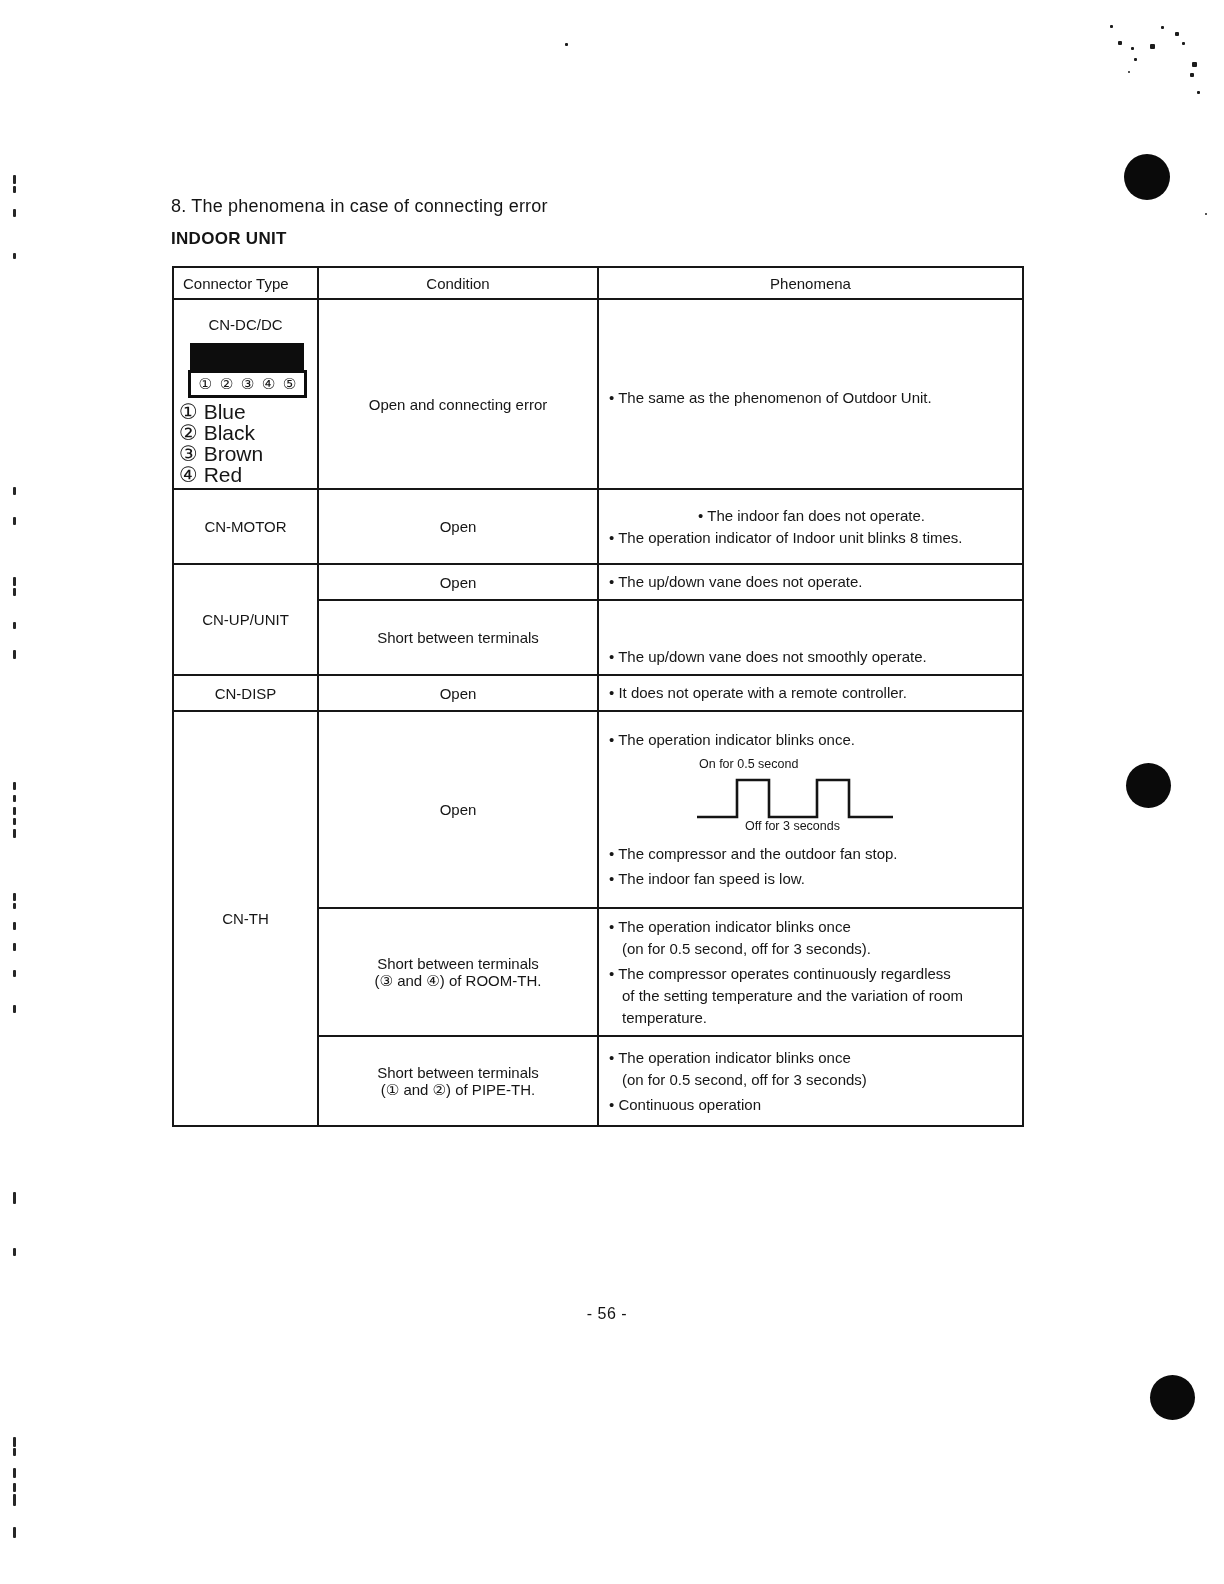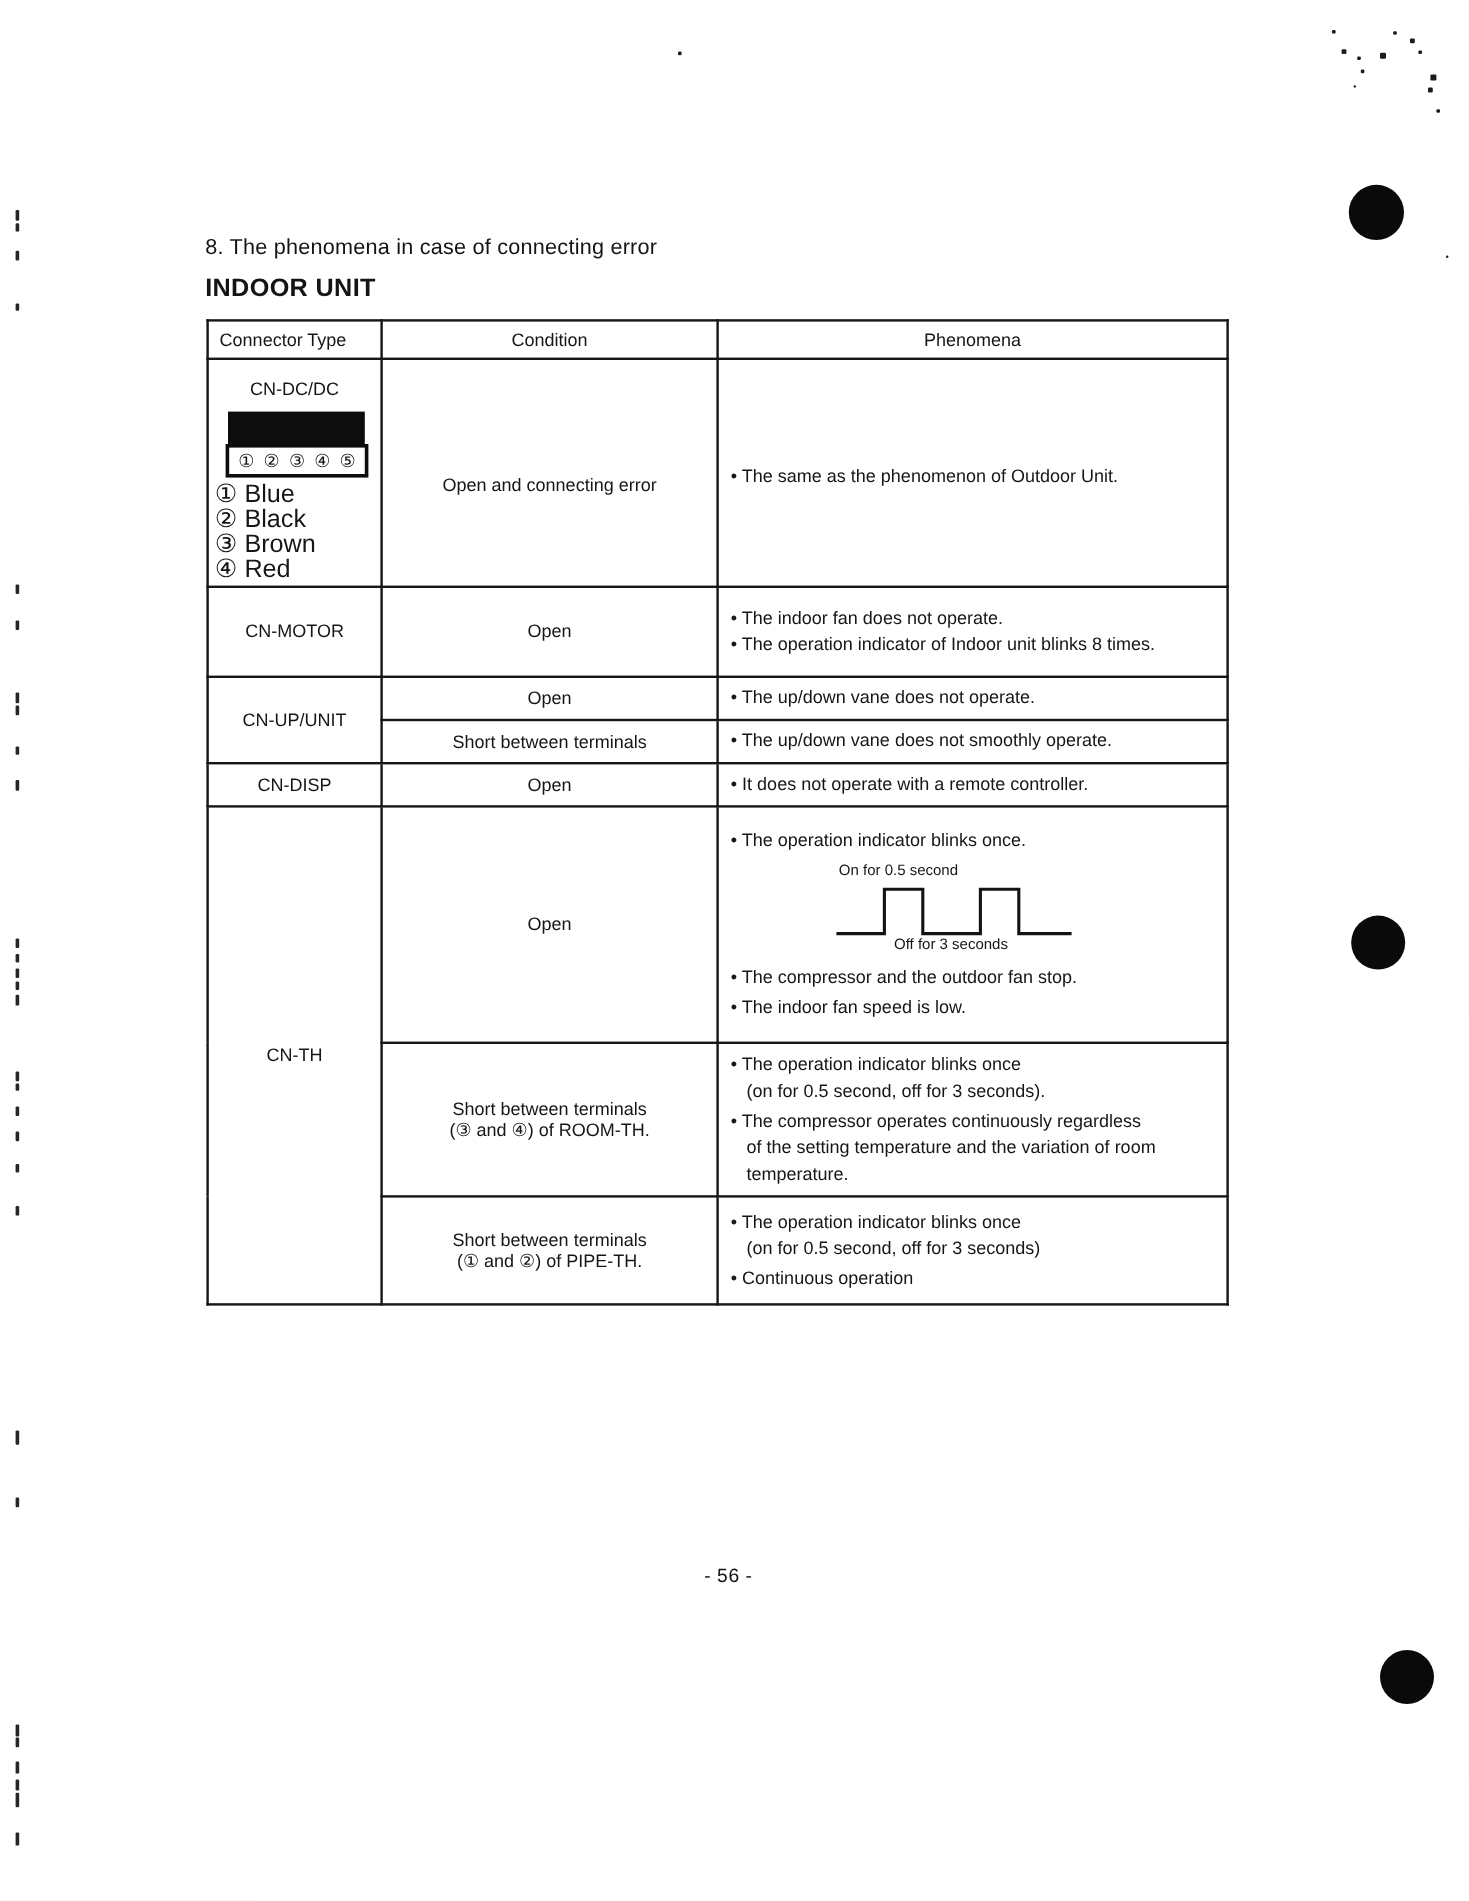--- a/index.html
+++ b/index.html
@@ -2,21 +2,21 @@
 <html><head>
 <meta charset="utf-8">
 <style>
   * { margin:0; padding:0; box-sizing:border-box; }
   body { background:#e8e8e8; font-family:"Liberation Sans","DejaVu Sans",sans-serif; }
   .page {
     position:relative; width:1224px; height:1584px; background:#ffffff;
     color:#141414; overflow:hidden;
   }
   .doc-title { position:absolute; left:171px; top:196px; font-size:18px; font-weight:normal; letter-spacing:.2px; }
-  .section-title { position:absolute; left:171px; top:229px; font-size:21px; font-weight:bold; letter-spacing:.3px; }
+  .section-title { position:absolute; left:171px; top:229px; font-size:17px; font-weight:bold; letter-spacing:.3px; }
 
   table.phen {
     position:absolute; left:172px; top:266px; width:850px;
     border-collapse:collapse; table-layout:fixed;padding-left:48px;
   }
   table.phen col.c1 { width:145px; }
   table.phen col.c2 { width:280px; }
   table.phen col.c3 { width:425px; }
   table.phen th, table.phen td {
     border:2px solid #161616; font-size:15px; font-weight:normal;
@@ -99,36 +99,36 @@
       <td class="cond top" style="padding-top:20px;">Open and connecting error</td>
       <td class="phenom top">
         <div class="bullet">• The same as the phenomenon of Outdoor Unit.</div>
       </td>
     </tr>
 
     <tr style="height:75px;">
       <td class="conn">CN-MOTOR</td>
       <td class="cond">Open</td>
       <td class="phenom">
-        <div class="bullet" style="margin-bottom:0;">• The indoor fan does not operate.</div>
+        <div class="bullet" style="margin-bottom:0;text-align:center;">• The indoor fan does not operate.</div>
         <div class="bullet" style="margin-bottom:0;">• The operation indicator of Indoor unit blinks 8 times.</div>
       </td>
     </tr>
 
     <tr style="height:35px;">
       <td class="conn" rowspan="2">CN-UP/UNIT</td>
       <td class="cond">Open</td>
       <td class="phenom">
         <div class="bullet" style="margin-bottom:0;">• The up/down vane does not operate.</div>
       </td>
     </tr>
     <tr style="height:35px;">
       <td class="cond">Short between terminals</td>
       <td class="phenom">
-        <div class="bullet" style="margin-bottom:0;">• The up/down vane does not smoothly operate.</div>
+        <div class="bullet" style="margin-bottom:0;margin-top:39px;">• The up/down vane does not smoothly operate.</div>
       </td>
     </tr>
 
     <tr style="height:33px;">
       <td class="conn">CN-DISP</td>
       <td class="cond">Open</td>
       <td class="phenom">
         <div class="bullet" style="margin-bottom:0;">• It does not operate with a remote controller.</div>
       </td>
     </tr>

